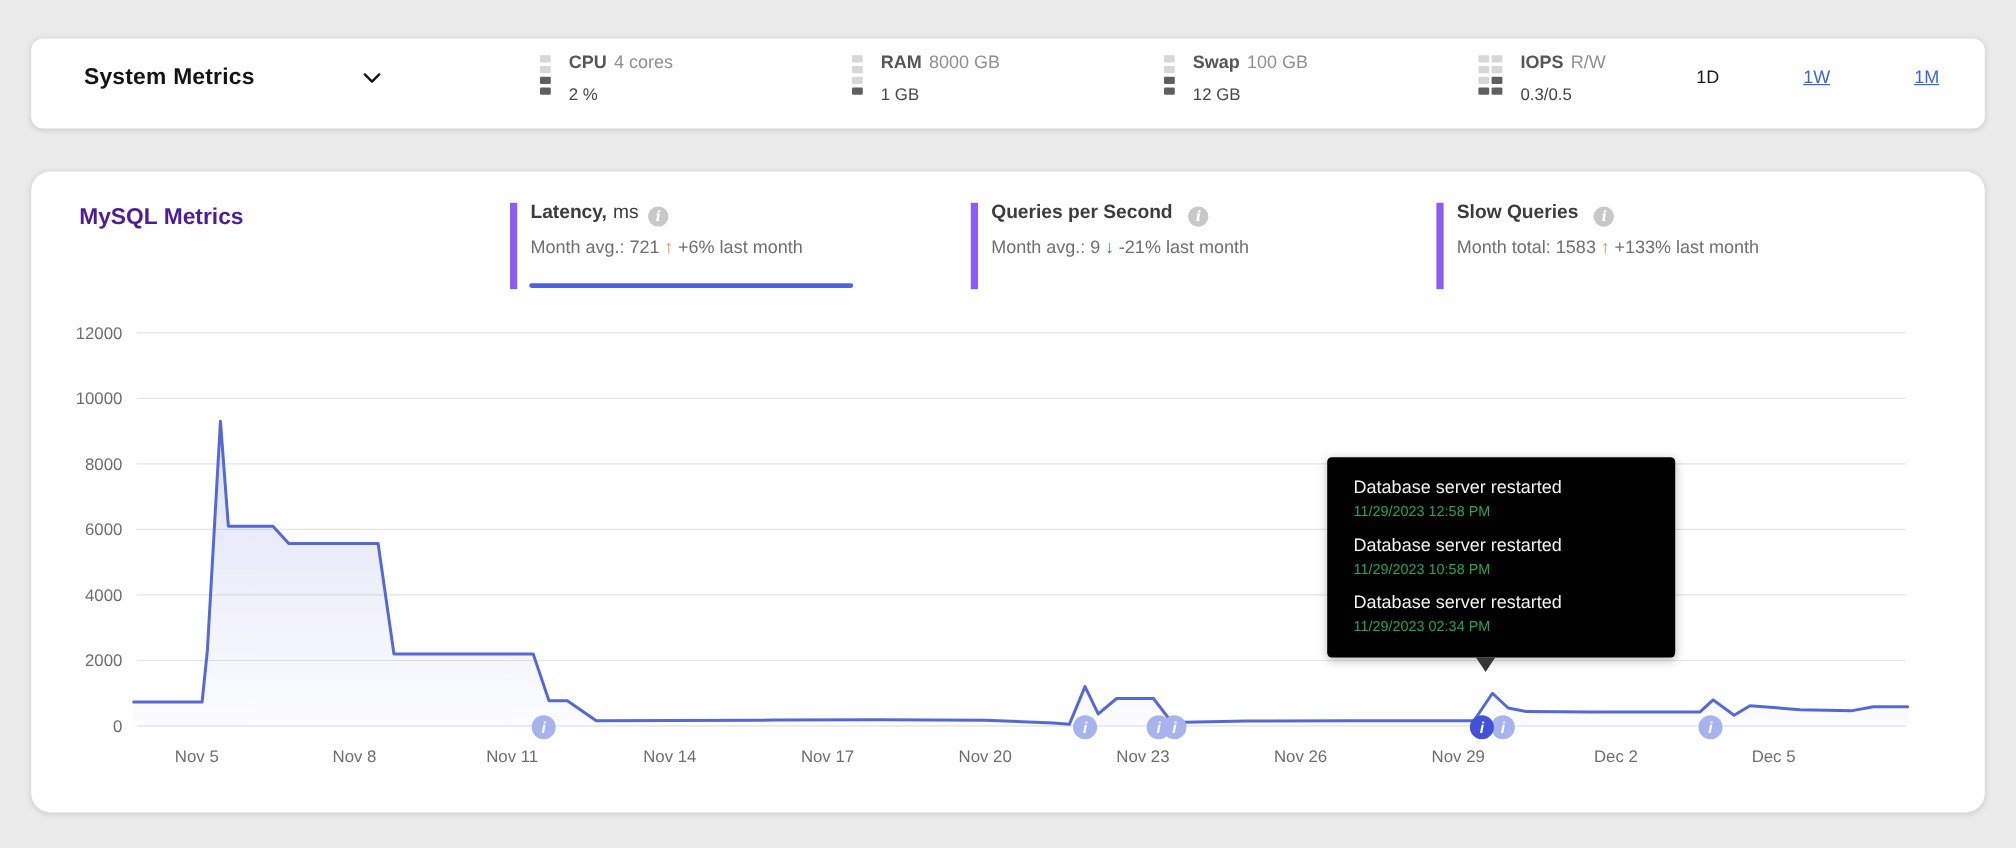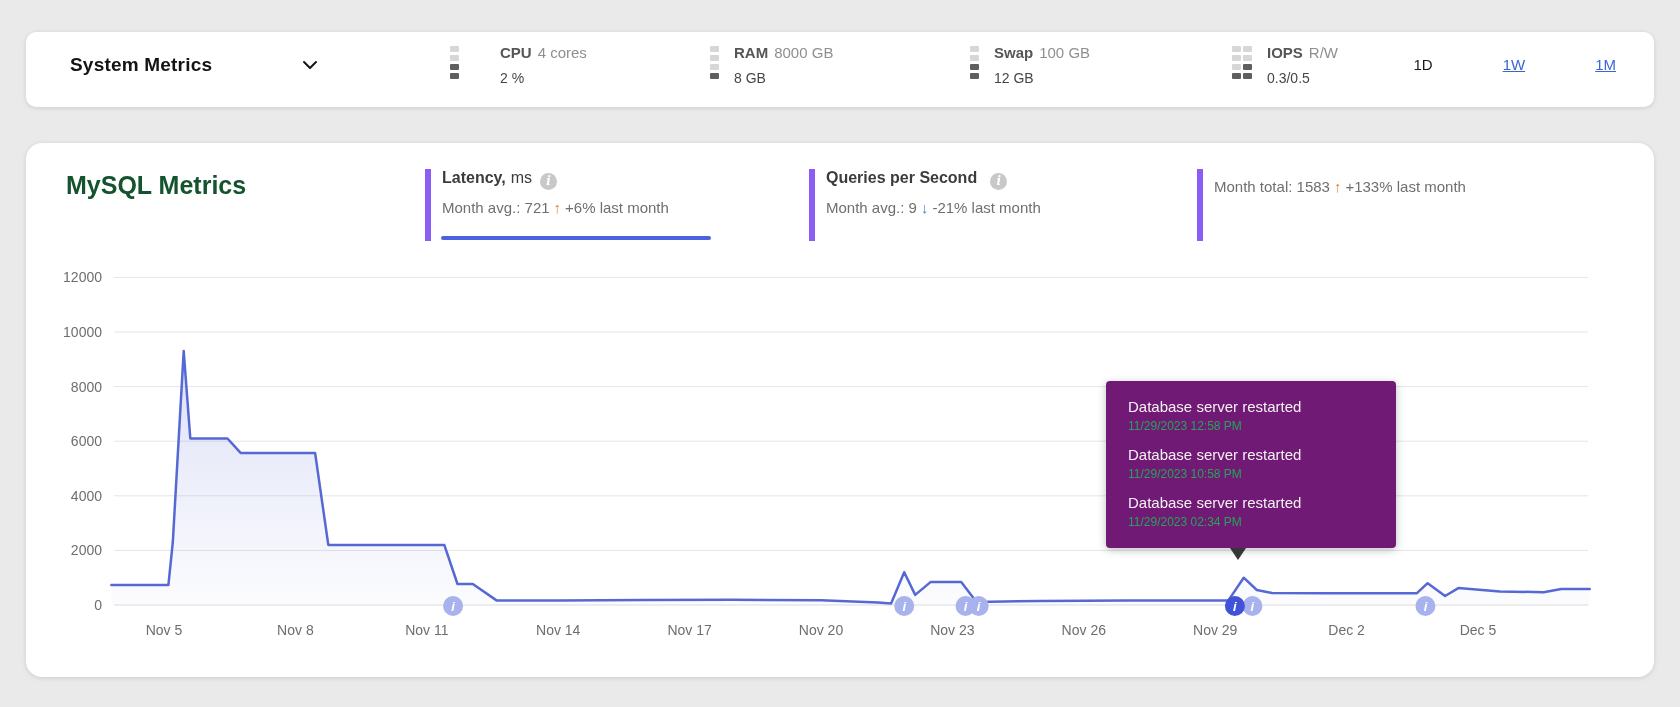--- a/index.html
+++ b/index.html
@@ -19,40 +19,40 @@
   .mtext{margin-left:15px;}
   .mline1{font-size:15px;white-space:nowrap;}
   .mname{font-weight:bold;color:#565656;margin-right:6px;}
   .mspec{color:#8f8f8f;}
   .mval{margin-top:9px;font-size:14px;color:#464646;}
   .ranges{position:absolute;right:38px;top:24px;display:flex;gap:26px;font-size:15px;}
   .range{color:#3a66d6;text-decoration:underline;cursor:pointer;margin-left:44px;}
   .range.current{color:#1a1a1a;text-decoration:none;font-weight:500;}
   
   .main{left:26px;top:143px;width:1628px;height:534px;border-radius:16px;}
-  .panel-title{position:absolute;left:40px;top:28px;font-size:25px;font-weight:bold;color:#14532d;}
+  .panel-title{position:absolute;left:40px;top:28px;font-size:19px;font-weight:bold;color:#4c1d95;}
   .tab{position:absolute;top:26px;height:72px;border-left:6px solid #8b5cf6;padding-left:11px;cursor:pointer;}
   .tline1{font-size:16px;color:#3c3c3c;white-space:nowrap;}
   .ttitle{font-weight:bold;margin-right:5px;}
   .tunit{color:#3c3c3c;}
   .info-dot{display:inline-block;width:17px;height:17px;margin-left:8px;border-radius:50%;
     background:#c8c8c8;color:#ffffff;font:italic bold 12px/17px "DejaVu Serif",serif;
     text-align:center;vertical-align:-2px;}
   .tline2{margin-top:9px;font-size:15px;color:#6f6f6f;white-space:nowrap;}
   .tarrow{margin:0 4px;font-size:15px;}
   .tarrow.up{color:#e8873b;}
   .tarrow.down{color:#5b79e3;}
   .tab-underline{display:none;position:absolute;left:10px;top:67px;width:270px;height:4px;
     border-radius:2px;background:#4b63dd;}
   .tab.active .tab-underline{display:block;}
   
   #chart{position:absolute;left:0;top:0;}
   #chart text{font-family:"Liberation Sans",sans-serif;}
   
-  .tooltip{position:absolute;left:1080px;top:238px;width:258px;background:#701a75;border-radius:4px;
+  .tooltip{position:absolute;left:1080px;top:238px;width:258px;background:#000000;border-radius:4px;
     padding:17px 10px 6px 22px;box-shadow:0 2px 8px rgba(0,0,0,.25);z-index:5;}
   .tooltip:after{content:"";position:absolute;left:124px;bottom:-12px;border:solid transparent;
     border-width:12px 8px 0 8px;border-top-color:#363636;}
   .evt{margin-bottom:13px;}
   .evt-title{font-size:15px;color:#f2f2f2;}
   .evt-time{margin-top:4px;font-size:12px;font-weight:normal;color:#26a456;}
 </style>
 </head>
 <body>
 
@@ -61,21 +61,21 @@
   <div class="card topbar">
     <div class="sm-drop">
       <span class="sm-title">System Metrics</span>
       <span class="sm-chev">
         <svg width="16" height="10" viewBox="0 0 16 10">
             <polyline points="2,2 8,8 14,2" fill="none" stroke="#161616" stroke-width="2" stroke-linecap="round" stroke-linejoin="round"></polyline>
           </svg>
       </span>
     </div>
     <div id="metric-row">
-  <div class="metric" style="left: 424px; gap: 26px;">
+  <div class="metric" style="left: 424px;">
     <div class="gauge">
             <div class="gcol">
               <div class="gsq light"></div>
               <div class="gsq light"></div>
               <div class="gsq dark"></div>
               <div class="gsq dark"></div>
             </div>
           </div>
     <div class="mtext">
       <div class="mline1">
@@ -91,21 +91,21 @@
               <div class="gsq light"></div>
               <div class="gsq light"></div>
               <div class="gsq light"></div>
               <div class="gsq dark"></div>
             </div>
           </div>
     <div class="mtext">
       <div class="mline1">
         <span class="mname">RAM</span><span class="mspec">8000 GB</span>
       </div>
-      <div class="mval">8 GB</div>
+      <div class="mval">1 GB</div>
     </div>
   </div>
 
   <div class="metric" style="left: 944px;">
     <div class="gauge">
             <div class="gcol">
               <div class="gsq light"></div>
               <div class="gsq light"></div>
               <div class="gsq dark"></div>
               <div class="gsq dark"></div>
@@ -168,20 +168,23 @@
     <div class="tline1">
       <span class="ttitle">Queries per Second</span><span class="tunit"></span><span class="info-dot">i</span>
     </div>
     <div class="tline2">
       <span class="tstat">Month avg.: 9</span><span class="tarrow down">↓</span><span class="tdelta">-21% last month</span>
     </div>
 
   </div>
 
   <div class="tab" style="left: 1171px;">
+    <div class="tline1">
+      <span class="ttitle">Slow Queries</span><span class="tunit"></span><span class="info-dot">i</span>
+    </div>
     <div class="tline2">
       <span class="tstat">Month total: 1583</span><span class="tarrow up">↑</span><span class="tdelta">+133% last month</span>
     </div>
 
   </div>
 </div>
     <svg id="chart" width="1628" height="534" viewBox="0 0 1628 534">
         <defs>
           <linearGradient id="ag" x1="0" y1="0" x2="0" y2="1">
             <stop offset="0%" stop-color="#5668d4" stop-opacity="0.20"></stop>

